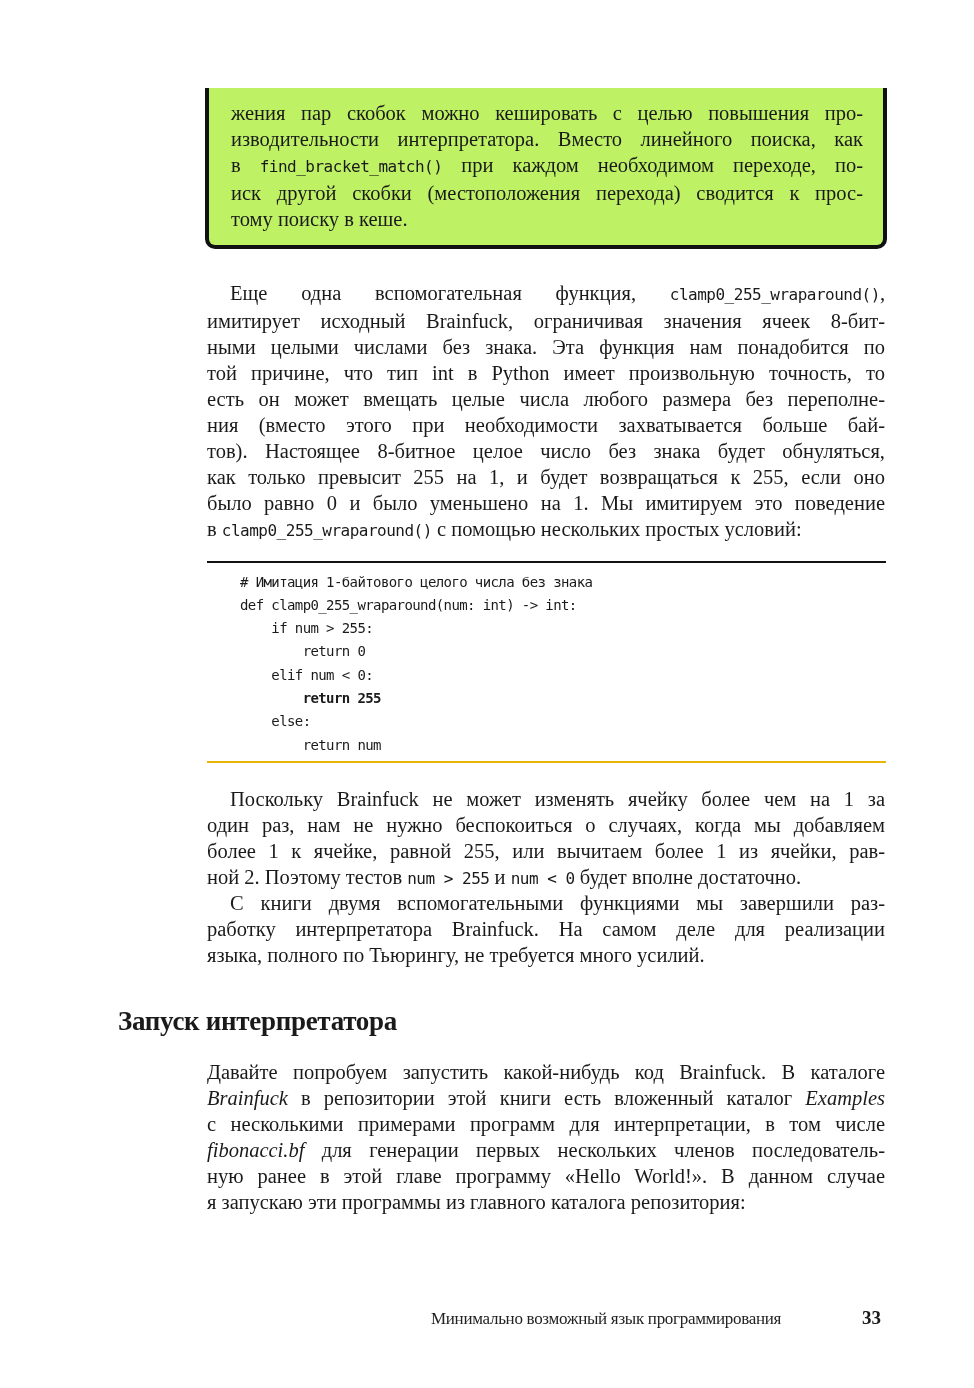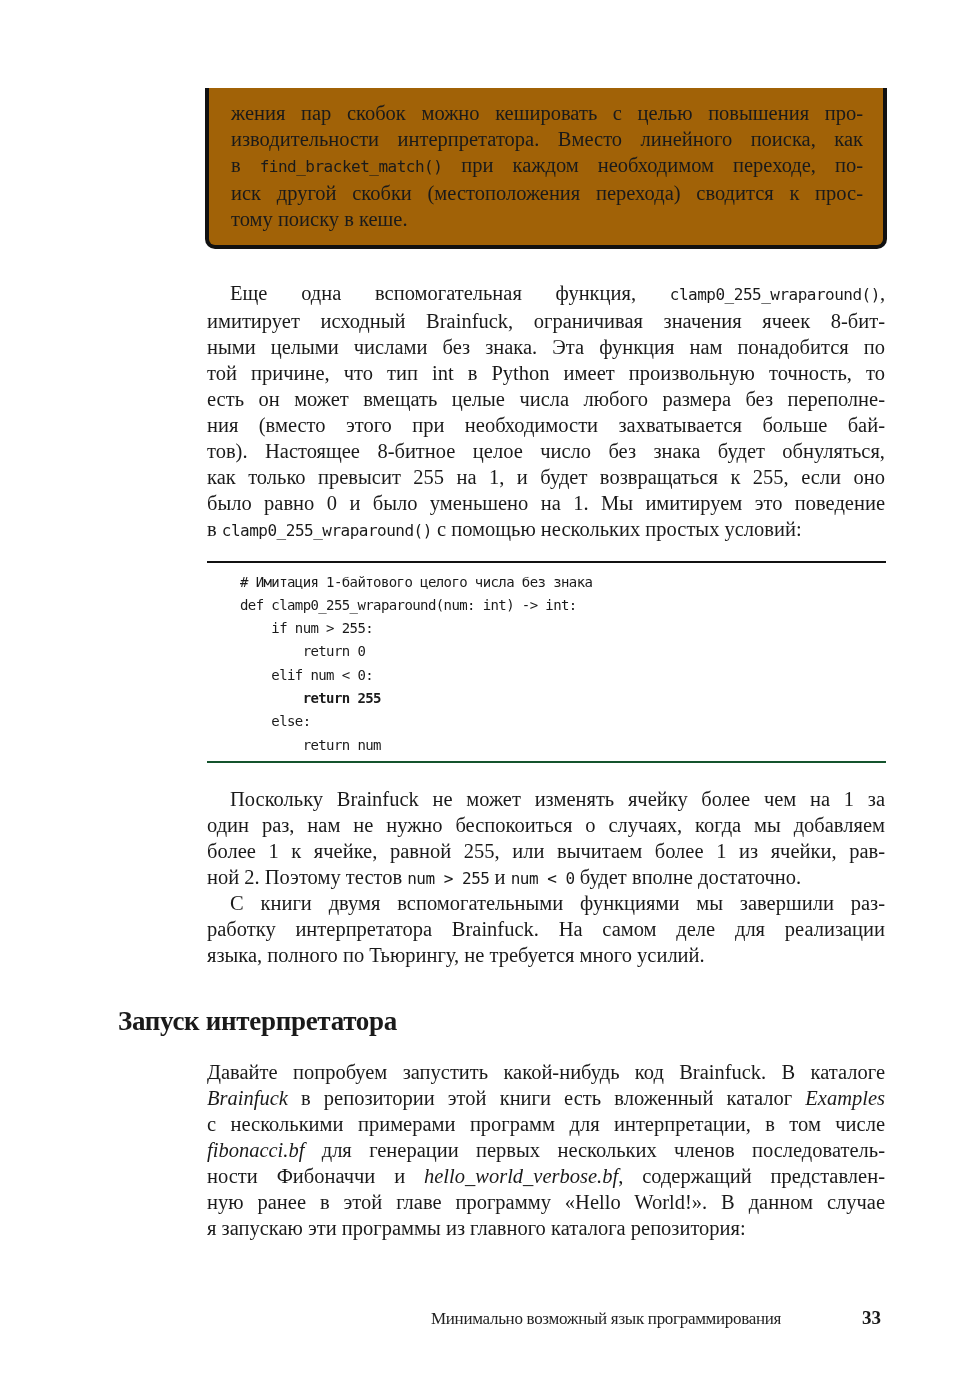--- a/index.html
+++ b/index.html
@@ -3,39 +3,39 @@
 <meta charset="utf-8">
 <style>
   html, body { margin: 0; padding: 0; background: #ffffff; }
   body { width: 974px; height: 1388px; position: relative; overflow: hidden; color: #1a1a1a; }
   .serif { font-family: "Liberation Serif", "DejaVu Serif", serif; }
   .mono { font-family: "DejaVu Sans Mono", "Liberation Mono", monospace; }
   .sans { font-family: Liberation Serif, serif; }
 
   .note-box {
     position: absolute; left: 205px; top: 88px; width: 682px; height: 161px;
-    background: #a16207; border: 4px solid #111; border-top: none;
+    background: #bef264; border: 4px solid #111; border-top: none;
     border-radius: 0 0 10px 10px; box-sizing: border-box;
   }
   .note-text {
     position: absolute; left: 22px; top: 12px; width: 632px;
     font-size: 20.5px; line-height: 26px; text-align: justify;
   }
   .para {
     position: absolute; left: 207px; width: 678px;
     font-size: 20.5px; line-height: 26px; text-align: justify;
   }
   .para .line { display: block; text-align: justify; text-align-last: justify; white-space: nowrap; }
   .para .line.last { text-align-last: left; }
   .indent { padding-left: 23px; }
   code.inline { font-family: "DejaVu Sans Mono", "Liberation Mono", monospace; font-size: 16px; letter-spacing: -0.5px; }
 
   .code-block {
     position: absolute; left: 207px; top: 561px; width: 679px; height: 202px;
-    border-top: 2px solid #111; border-bottom: 2px solid #14532d; box-sizing: border-box;
+    border-top: 2px solid #111; border-bottom: 2px solid #eab308; box-sizing: border-box;
   }
   .code-line {
     position: absolute; left: 33px; font-size: 14px; line-height: 16px; white-space: pre;
     letter-spacing: -0.6px;
   }
   .heading {
     position: absolute; left: 118px; top: 1006px; font-size: 27px; font-weight: bold; letter-spacing: -0.3px;
   }
   .footer-title {
     position: absolute; left: 431px; top: 1309px; font-size: 17px; letter-spacing: -0.3px; color: #222;
@@ -95,19 +95,18 @@
   <span class="line last">языка, полного по Тьюрингу, не требуется много усилий.</span>
 </div>
 
 <div class="heading sans">Запуск интерпретатора</div>
 
 <div class="para serif" style="top:1059px;">
   <span class="line">Давайте попробуем запустить какой-нибудь код Brainfuck. В каталоге</span>
   <span class="line"><i>Brainfuck</i><span> в репозитории этой книги есть вложенный каталог </span><i>Examples</i></span>
   <span class="line">с несколькими примерами программ для интерпретации, в том числе</span>
   <span class="line"><i>fibonacci.bf</i><span> для генерации первых нескольких членов последователь-</span></span>
-  <span class="line"><span>ности Фибоначчи и </span><i>hello_world_verbose.bf</i><span>, содержащий представлен-</span></span>
   <span class="line">ную ранее в этой главе программу «Hello World!». В данном случае</span>
   <span class="line last">я запускаю эти программы из главного каталога репозитория:</span>
 </div>
 
 <div class="footer-title sans">Минимально возможный язык программирования</div>
 <div class="footer-page sans">33</div>
 
 </body></html>

